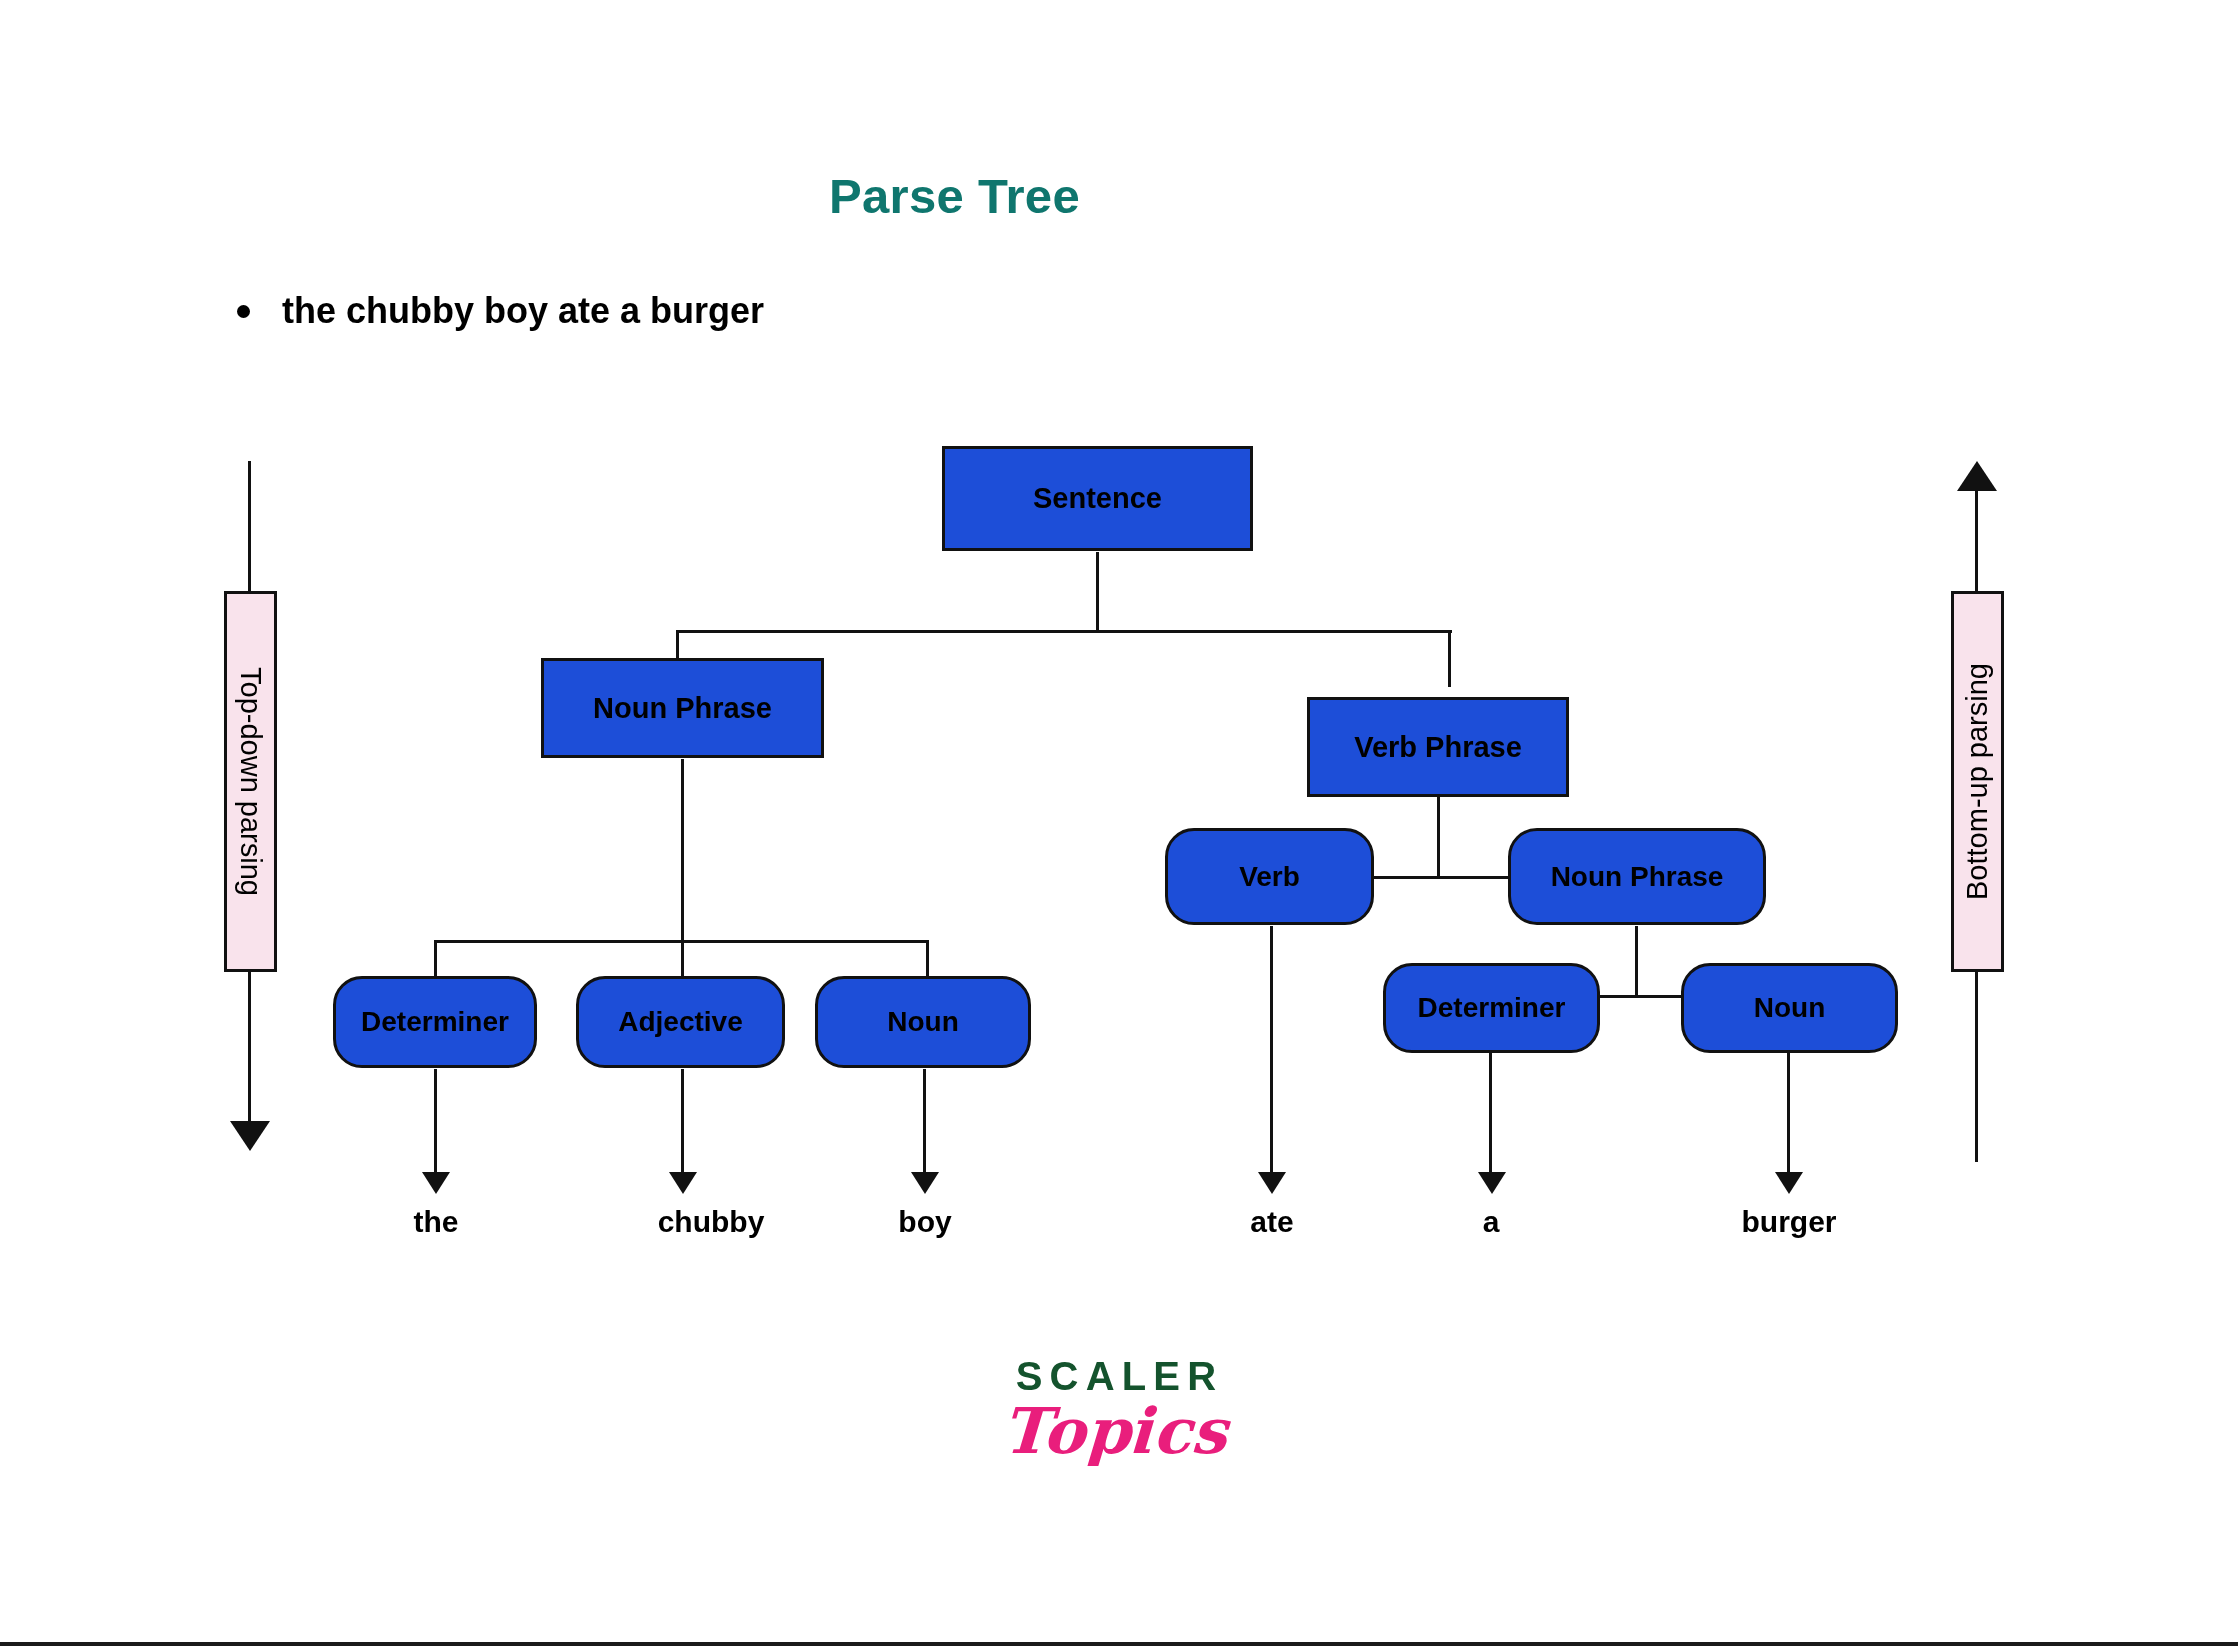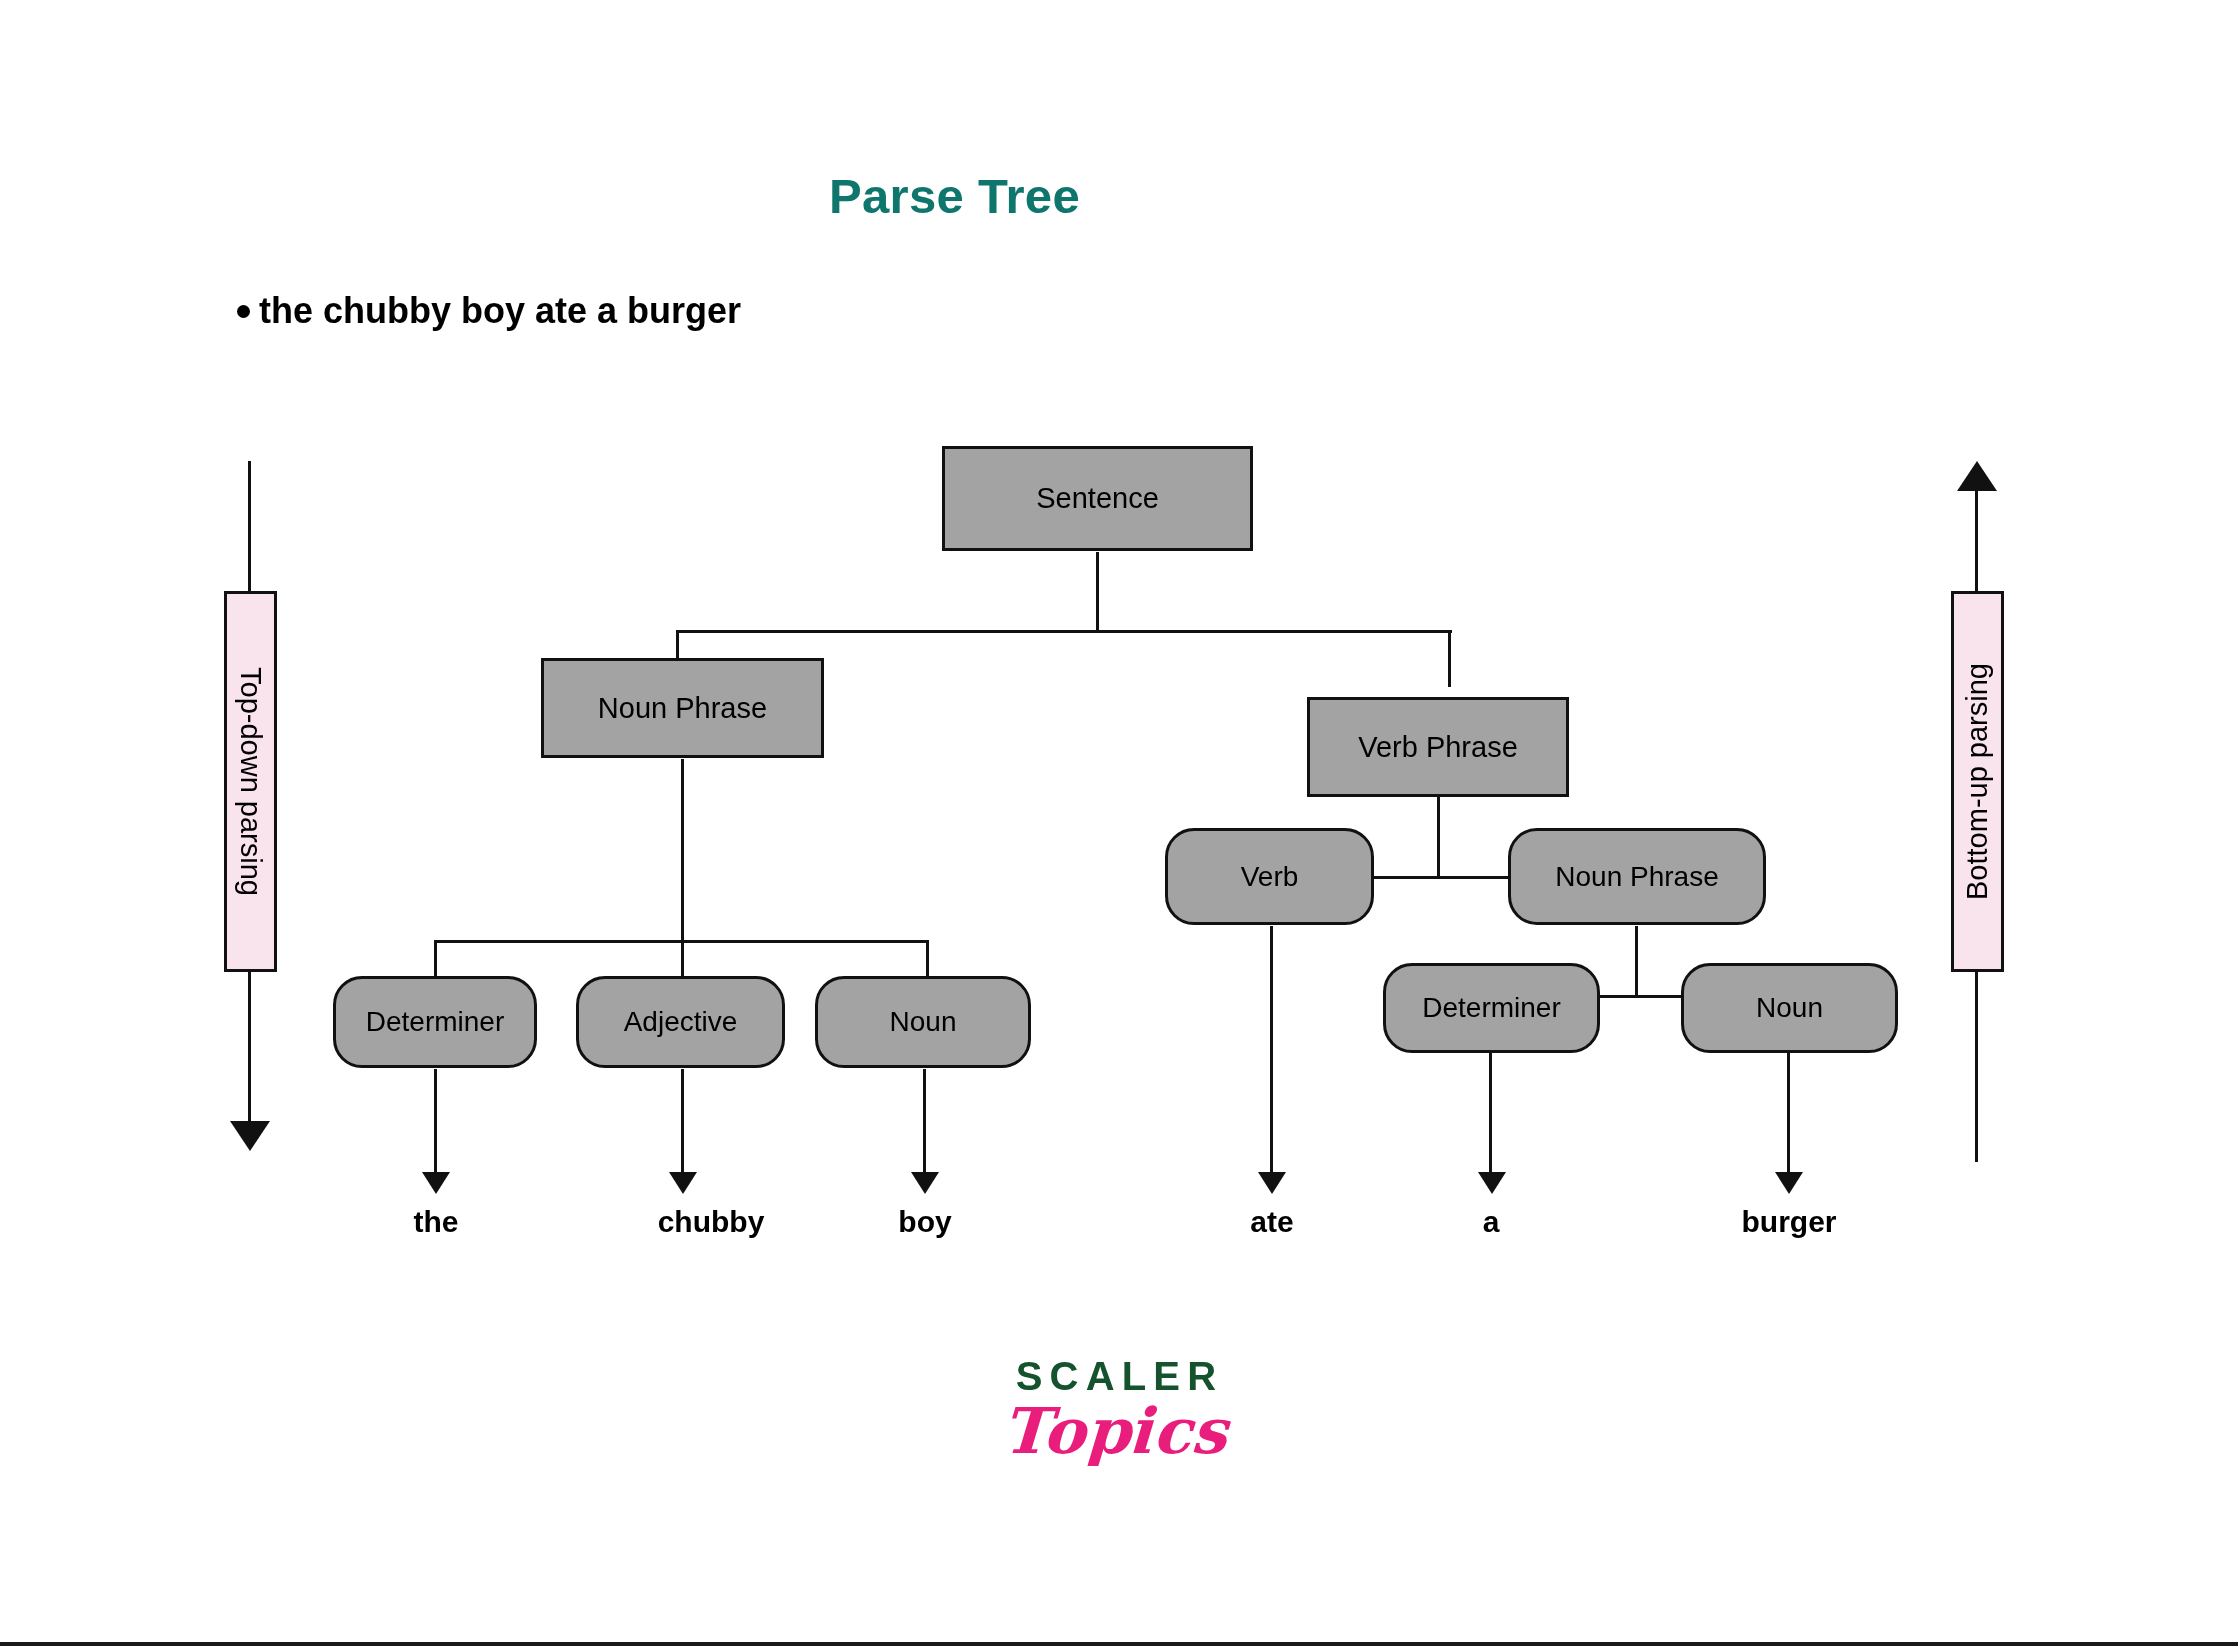--- a/index.html
+++ b/index.html
@@ -34,46 +34,46 @@
     letter-spacing: 0.3px;
   }
 
   
   #bullet-row {
     position: absolute;
     left: 237px;
     top: 290px;
     display: flex;
     align-items: center;
-    gap: 9px;
+    gap: 32px;
   }
   #bullet-dot {
     width: 13px;
     height: 13px;
     border-radius: 50%;
     background: #000000;
   }
   #bullet-text {
     font-size: 36px;
     font-weight: bold;
     color: #000000;
   }
 
   
   .node {
     position: absolute;
     box-sizing: border-box;
-    background: #a3a3a3;
+    background: #1d4ed8;
     border: 3.3px solid #111111;
     display: flex;
     align-items: center;
     justify-content: center;
     color: #000000;
     font-size: 29px;
-    font-weight: normal;
+    font-weight: bold;
     z-index: 4;
   }
   .node.small { font-size: 28px; border-radius: 29px; }
 
   
   .vline {
     position: absolute;
     background: #111111;
     width: 3.3px;
     z-index: 2;

